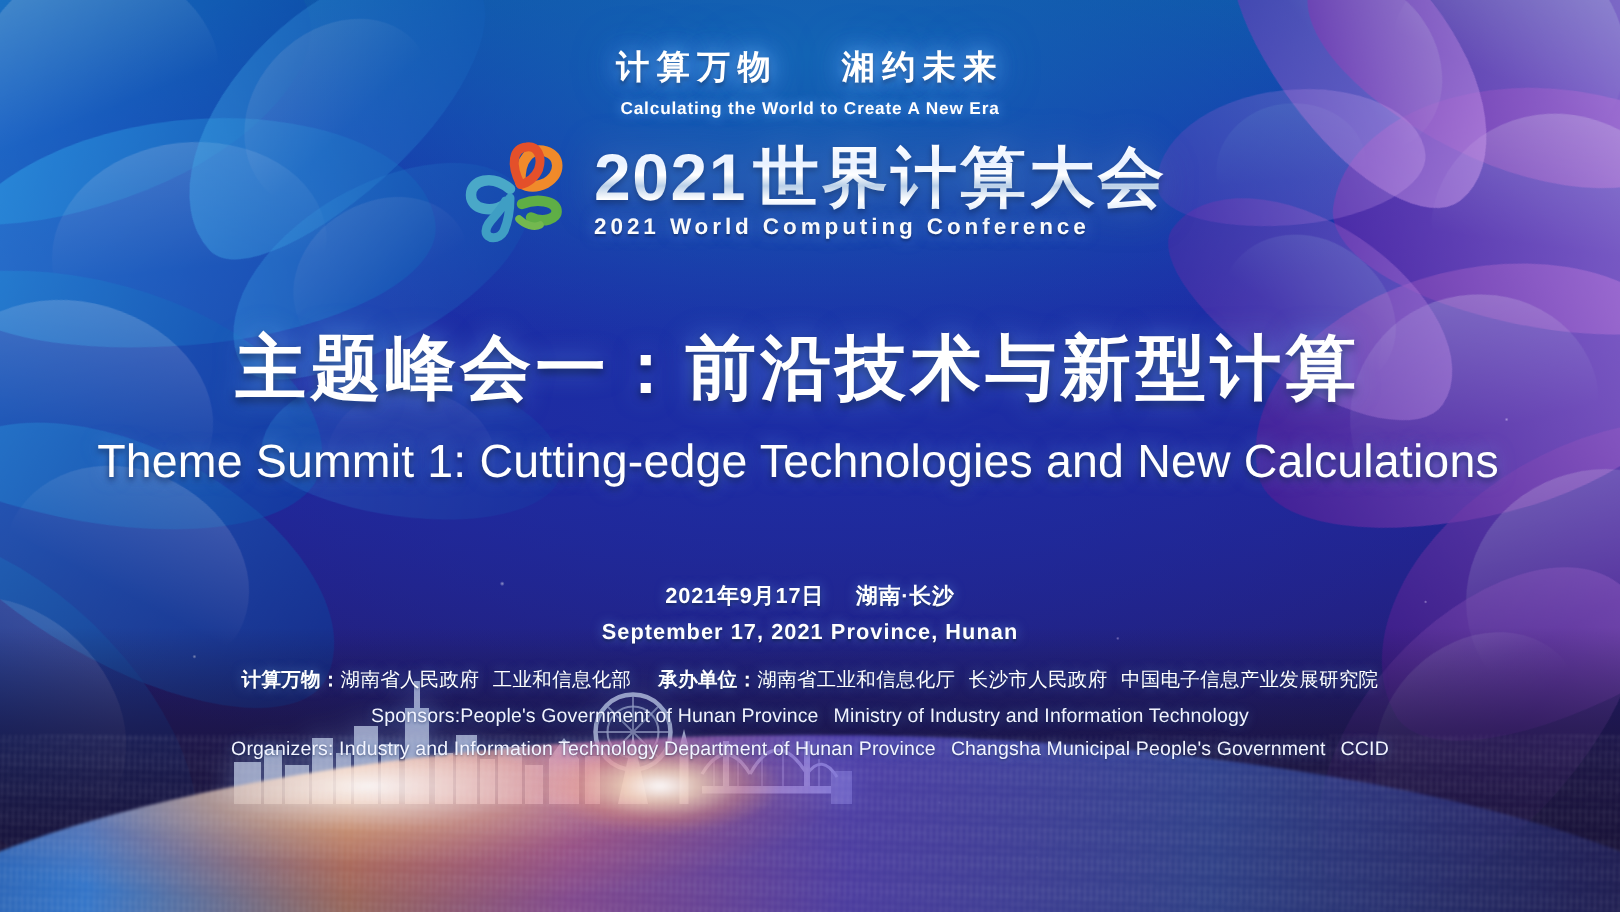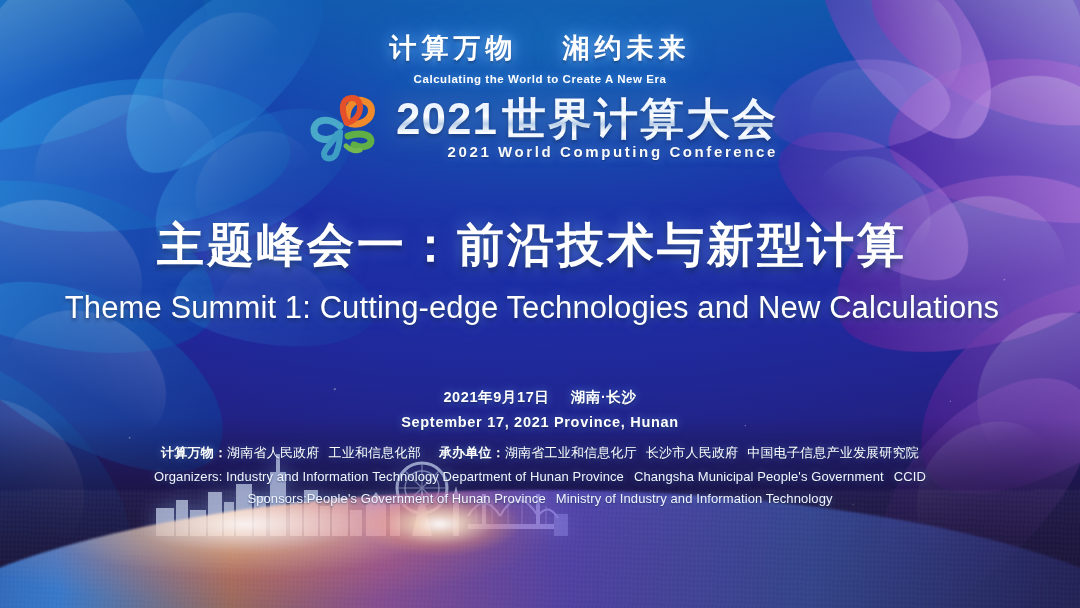--- a/index.html
+++ b/index.html
@@ -133,37 +133,37 @@
     border-radius:50%;
     background:radial-gradient(ellipse at center, rgba(255,255,255,.98) 0%, rgba(255,232,190,.7) 22%, rgba(255,170,110,.28) 48%, transparent 72%);
     filter:blur(2px); }
 
   
   .content{ position:relative; z-index:5; width:100%; height:100%; text-align:center; }
 
   
   .slogan-wrap{ position:absolute; top:30px; left:0; right:0; }
   .slogan-cn{
-    font-size:27px; font-weight:700; letter-spacing:5px; color:#ffffff;
+    font-size:22px; font-weight:700; letter-spacing:5px; color:#ffffff;
     text-shadow:0 0 14px rgba(120,190,255,.95), 0 0 30px rgba(60,140,255,.65), 0 2px 3px rgba(0,20,60,.6);
   }
   .slogan-cn .gap{ display:inline-block; width:20px; }
   .slogan-en{
     margin-top:7px;
     font-size:11.5px; font-weight:700; letter-spacing:.55px; color:#ffffff;
     text-shadow:0 0 8px rgba(110,180,255,.8);
   }
 
   
   .lockup{ position:absolute; top:92px; left:0; right:0;
     display:flex; align-items:center; justify-content:center; gap:14px; }
 
   .logo-mark{ width:80px; height:72px; flex:0 0 auto; }
 
-  .lockup-text{ text-align:right; }
+  .lockup-text{ text-align:left; }
   .conf-cn{
     font-size:44px; font-weight:700; letter-spacing:2px; line-height:1.04;
     background:linear-gradient(180deg,#ffffff 0%,#e8f1ff 28%,#ffffff 46%,#b9cfe8 62%,#ffffff 82%,#dce9fb 100%);
     -webkit-background-clip:text; background-clip:text;
     -webkit-text-fill-color:transparent; color:transparent;
     filter:drop-shadow(0 0 12px rgba(120,185,255,.55)) drop-shadow(0 2px 2px rgba(0,15,55,.55));
     white-space:nowrap;
   }
   .conf-cn .year{ letter-spacing:1px; padding-right:4px; }
   .conf-en{
@@ -365,24 +365,24 @@
         <span>Province, Hunan</span>
       </div>
 
       <div class="orgs">
 
         <div class="org-cn">
           <b>计算万物：</b><span>湖南省人民政府</span><span class="sp"></span><span>工业和信息化部</span><span class="sp-wide"></span><b>承办单位：</b><span>湖南省工业和信息化厅</span><span class="sp"></span><span>长沙市人民政府</span><span class="sp"></span><span>中国电子信息产业发展研究院</span>
         </div>
 
         <div class="org-en">
+          <span>Sponsors:People's Government of Hunan Province</span><span class="sp"></span><span>Ministry of Industry and Information Technology</span>
+        </div>
+
+        <div class="org-en">
           <span>Organizers: Industry and Information Technology Department of Hunan Province</span><span class="sp"></span><span>Changsha Municipal People's Government</span><span class="sp"></span><span>CCID</span>
         </div>
 
-        <div class="org-en">
-          <span>Sponsors:People's Government of Hunan Province</span><span class="sp"></span><span>Ministry of Industry and Information Technology</span>
-        </div>
-
       </div>
     </div>
 
   </div>
 </div>
 
 </body></html>

